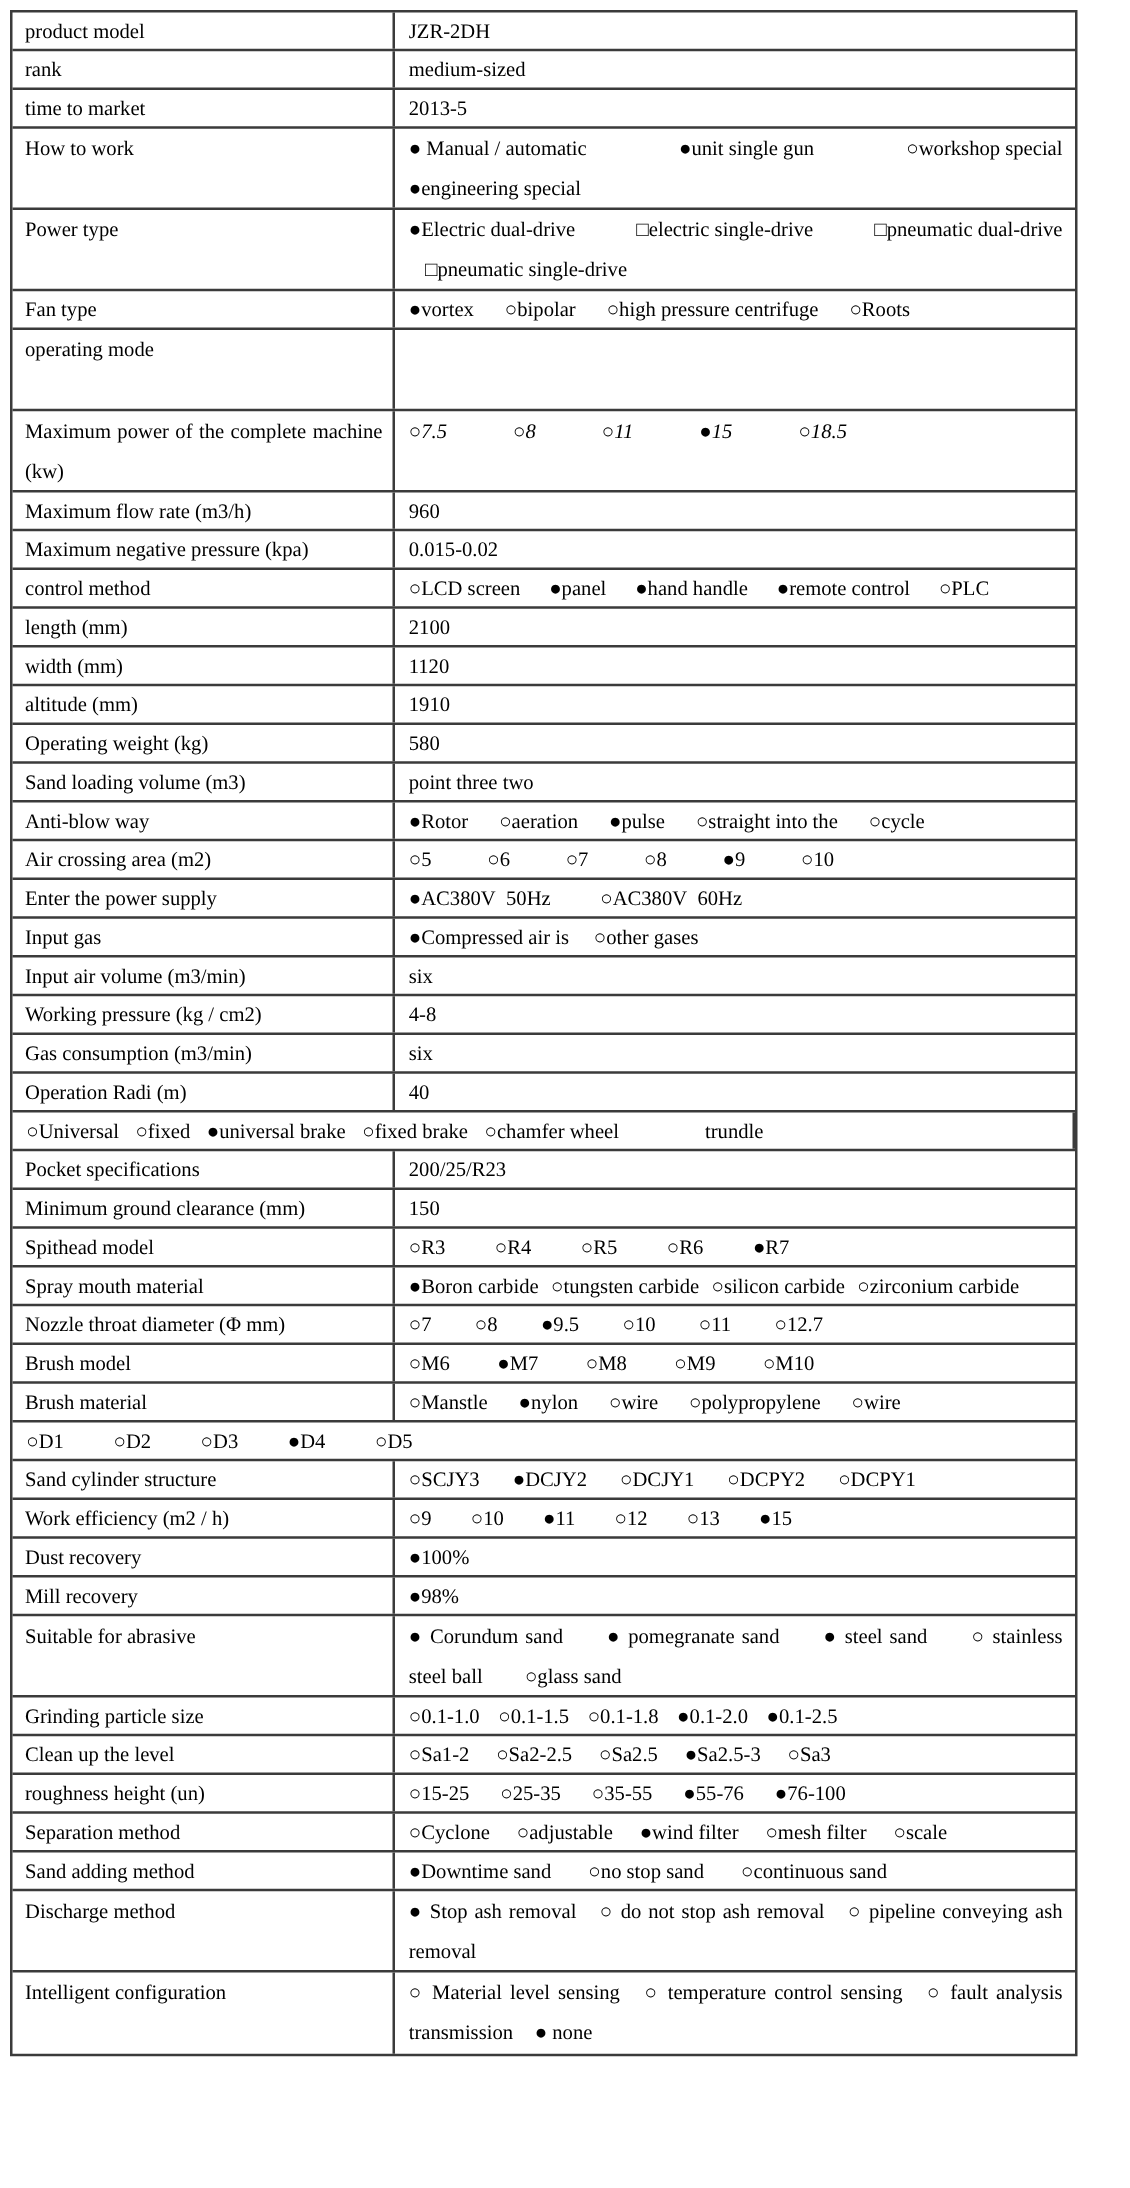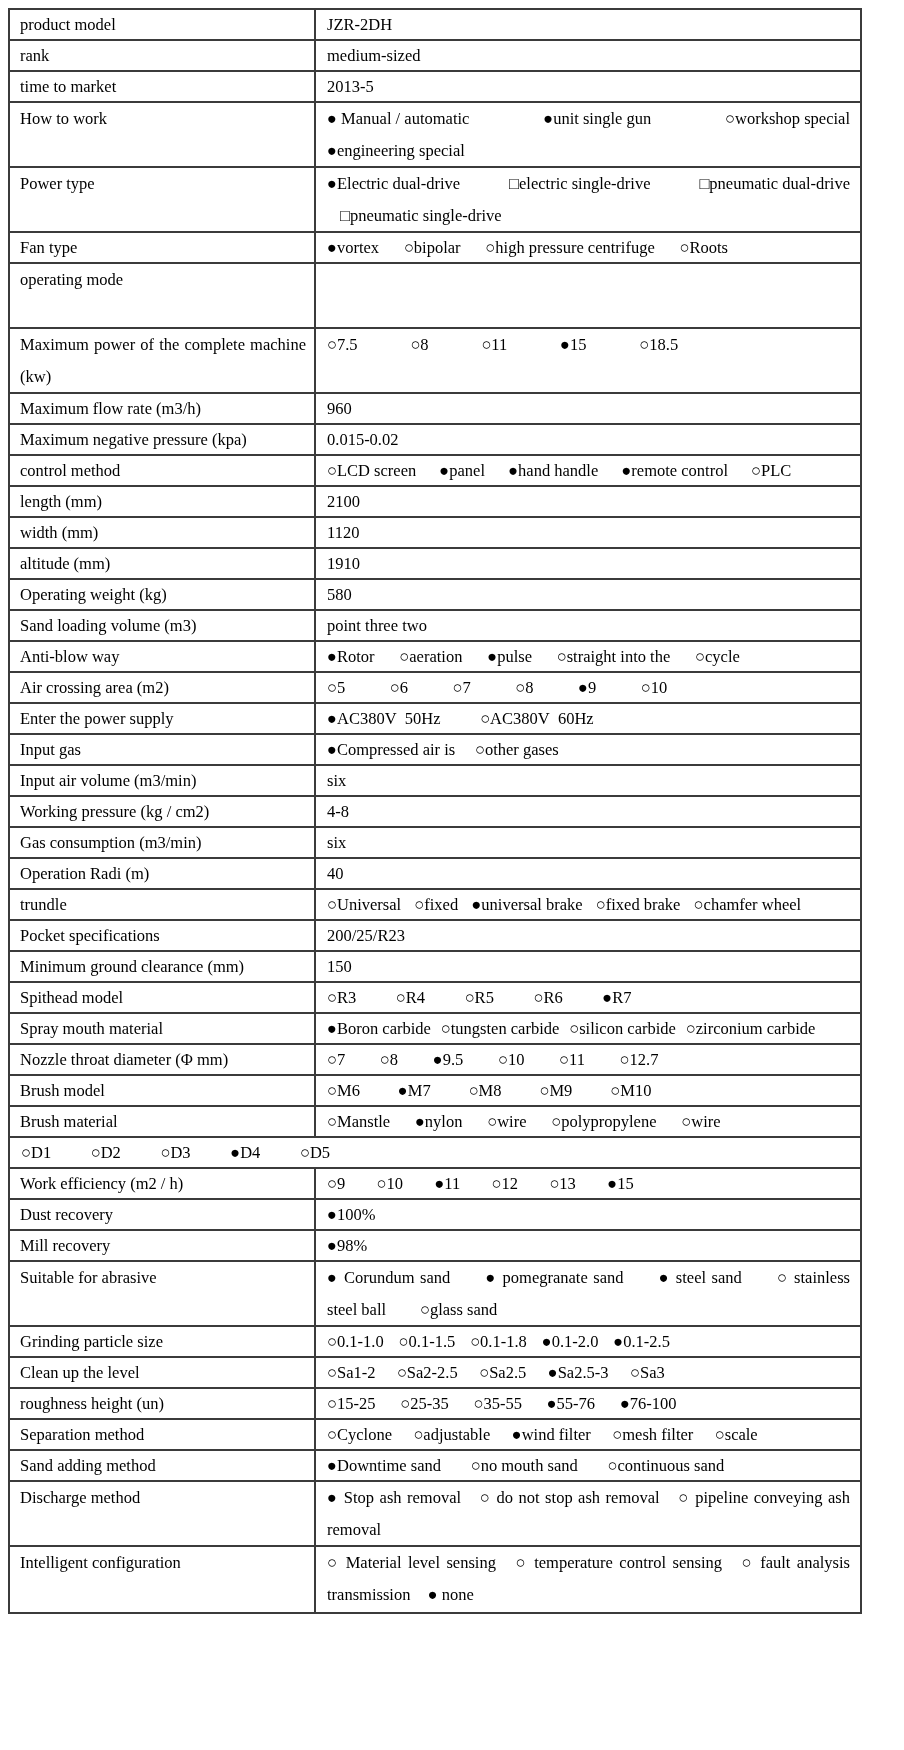--- a/index.html
+++ b/index.html
@@ -103,21 +103,21 @@
           <span class="opt">○Roots</span>
         </div>
       </div>
     </div>
     <div class="row tall">
       <div class="cell label">operating mode</div>
     </div>
     <div class="row tall">
       <div class="cell label">Maximum power of the complete machine (kw)</div>
       <div class="cell value">
-        <div class="line" style="column-gap: 3.2em;">
+        <div class="line" style="column-gap: 3.2em; font-style: italic;">
           <span class="opt">○7.5</span>
           <span class="opt">○8</span>
           <span class="opt">○11</span>
           <span class="opt">●15</span>
           <span class="opt">○18.5</span>
         </div>
       </div>
     </div>
     <div class="row">
       <div class="cell label">Maximum flow rate (m3/h)</div>
@@ -212,30 +212,30 @@
     </div>
     <div class="row">
       <div class="cell label">Gas consumption (m3/min)</div>
       <div class="cell value"><span class="plain">six</span></div>
     </div>
     <div class="row">
       <div class="cell label">Operation Radi (m)</div>
       <div class="cell value"><span class="plain">40</span></div>
     </div>
     <div class="row">
-      <div class="cell label">trundle</div>
       <div class="cell value">
         <div class="line" style="column-gap: 0.8em;">
           <span class="opt">○Universal</span>
           <span class="opt">○fixed</span>
           <span class="opt">●universal brake</span>
           <span class="opt">○fixed brake</span>
           <span class="opt">○chamfer wheel</span>
         </div>
       </div>
+      <div class="cell label">trundle</div>
     </div>
     <div class="row">
       <div class="cell label">Pocket specifications</div>
       <div class="cell value"><span class="plain">200/25/R23</span></div>
     </div>
     <div class="row">
       <div class="cell label">Minimum ground clearance (mm)</div>
       <div class="cell value"><span class="plain">150</span></div>
     </div>
     <div class="row">
@@ -303,20 +303,32 @@
         <div class="line" style="column-gap: 2.4em;">
           <span class="opt">○D1</span>
           <span class="opt">○D2</span>
           <span class="opt">○D3</span>
           <span class="opt">●D4</span>
           <span class="opt">○D5</span>
         </div>
       </div>
     </div>
     <div class="row">
+      <div class="cell label">Sand cylinder structure</div>
+      <div class="cell value">
+        <div class="line" style="column-gap: 1.6em;">
+          <span class="opt">○SCJY3</span>
+          <span class="opt">●DCJY2</span>
+          <span class="opt">○DCJY1</span>
+          <span class="opt">○DCPY2</span>
+          <span class="opt">○DCPY1</span>
+        </div>
+      </div>
+    </div>
+    <div class="row">
       <div class="cell label">Work efficiency (m2 / h)</div>
       <div class="cell value">
         <div class="line" style="column-gap: 1.9em;">
           <span class="opt">○9</span>
           <span class="opt">○10</span>
           <span class="opt">●11</span>
           <span class="opt">○12</span>
           <span class="opt">○13</span>
           <span class="opt">●15</span>
         </div>
@@ -390,21 +402,21 @@
           <span class="opt">○mesh filter</span>
           <span class="opt">○scale</span>
         </div>
       </div>
     </div>
     <div class="row">
       <div class="cell label">Sand adding method</div>
       <div class="cell value">
         <div class="line" style="column-gap: 1.8em;">
           <span class="opt">●Downtime sand</span>
-          <span class="opt">○no mouth sand</span>
+          <span class="opt">○no stop sand</span>
           <span class="opt">○continuous sand</span>
         </div>
       </div>
     </div>
     <div class="row tall">
       <div class="cell label">Discharge method</div>
       <div class="cell value">
         <div class="flow"><span class="opt" style="margin-right: 0.8em;">● Stop ash removal</span> <span class="opt" style="margin-right: 0.8em;">○ do not stop ash removal</span> <span class="opt" style="margin-right: 0.8em;">○ pipeline conveying ash removal</span> </div>
       </div>
     </div>

